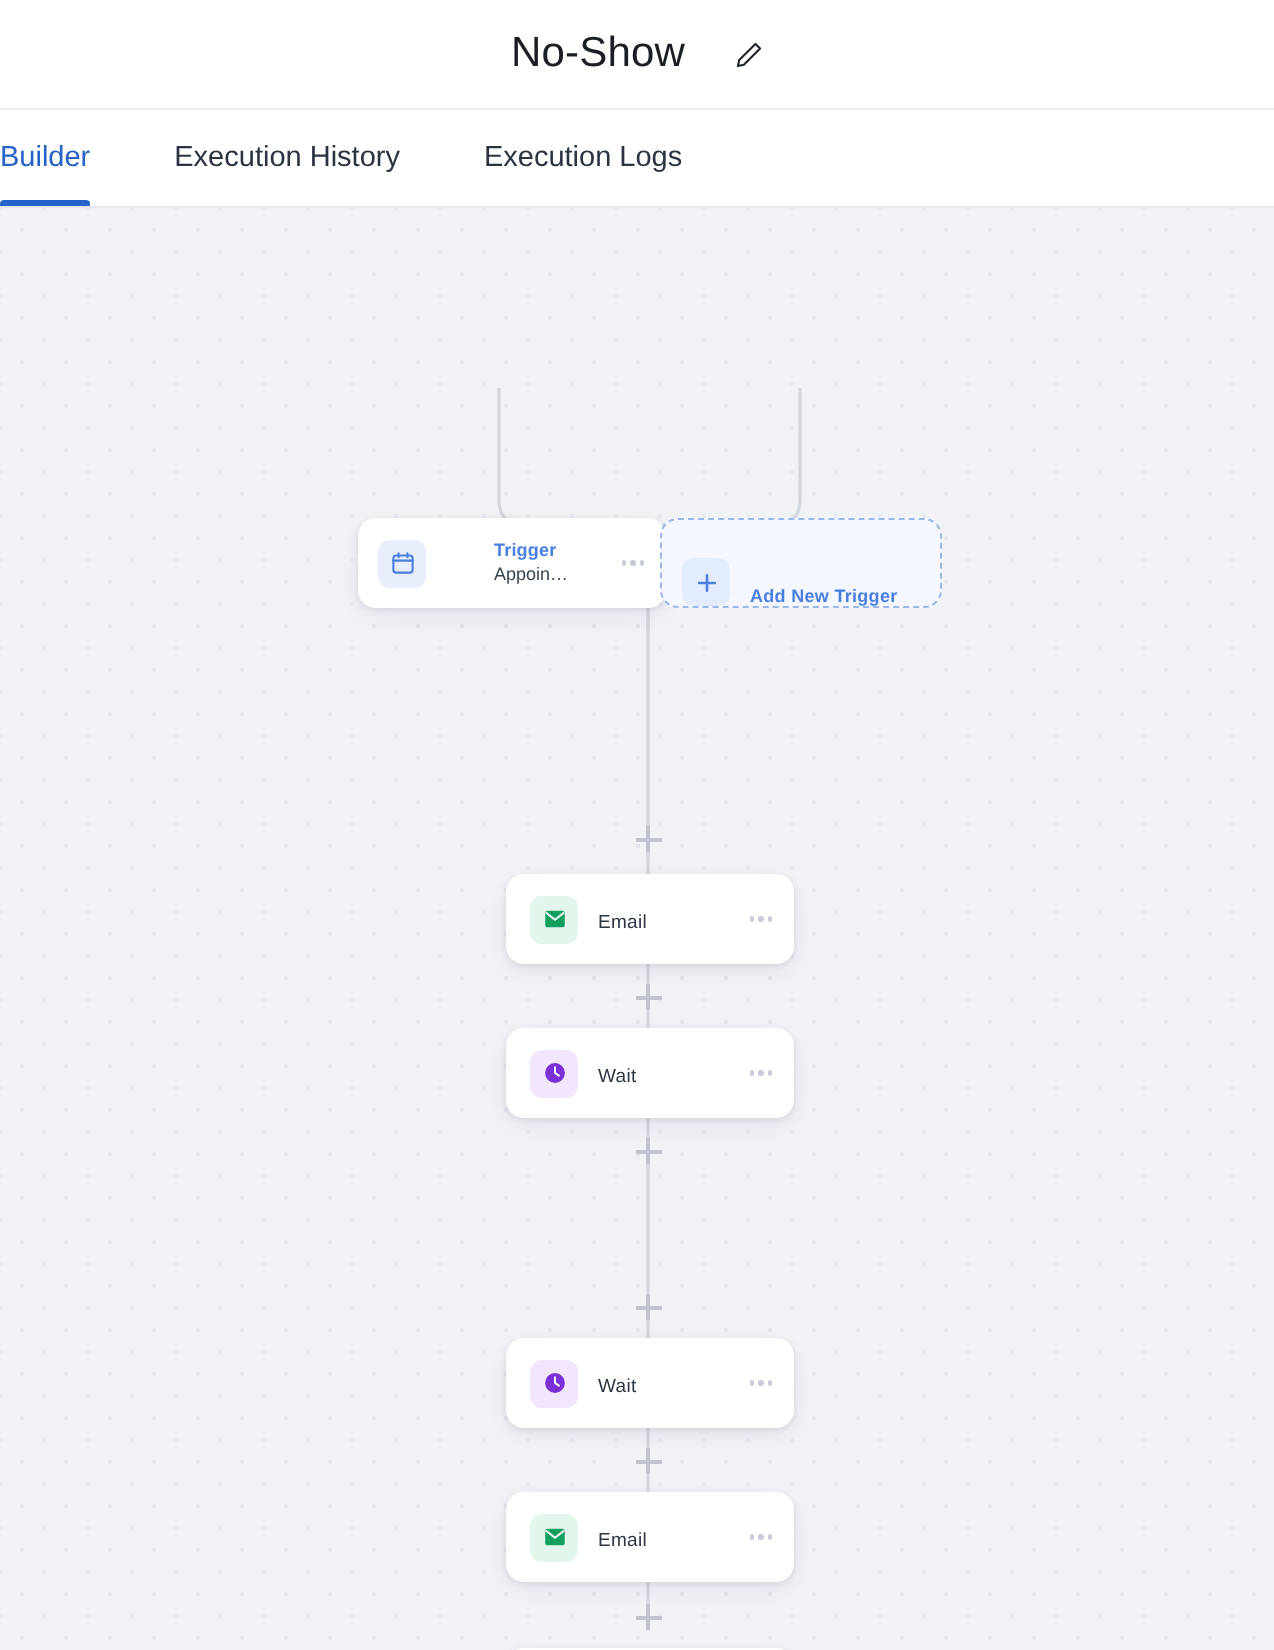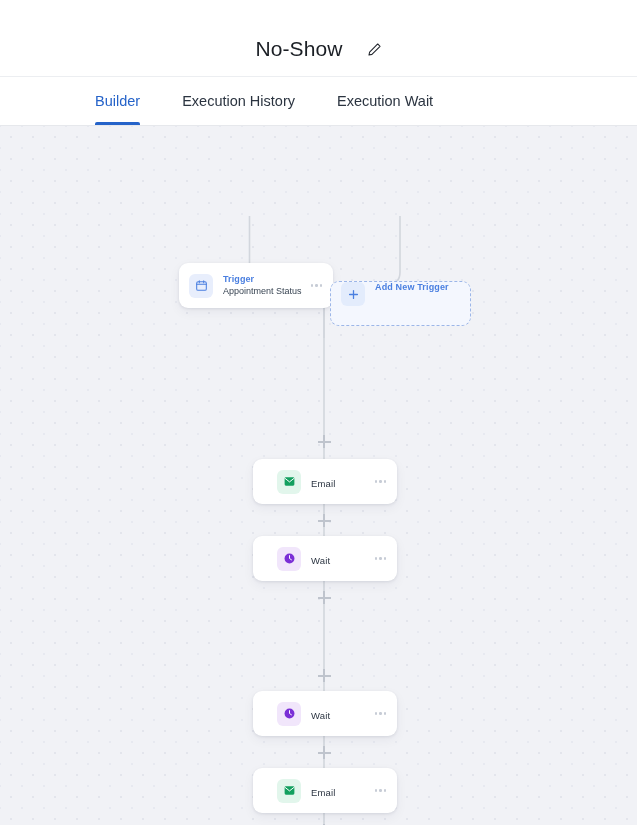--- a/index.html
+++ b/index.html
@@ -17,38 +17,36 @@
   
   .header {
     height: 55px;
     flex: 0 0 55px;
     background: #ffffff;
     display: flex;
     align-items: center;
     justify-content: center;
     gap: 24px;
     border-bottom: 1px solid #eceef1;
-    margin-top: 22px;
   }
   .header-title {
     font-size: 21px;
     font-weight: 400;
     color: #1b1f25;
     letter-spacing: .1px;
   }
   .edit-icon { display: flex; align-items: center; cursor: pointer; }
 
   
   .tabbar {
     height: 49px;
     flex: 0 0 49px;
     background: #ffffff;
     display: flex;
     align-items: stretch;
-    padding-left: 95px;
     gap: 0;
     border-bottom: 1px solid #e6e8ec;
     text-align: right;
   }
   .tab {
     position: relative;
     display: flex;
     align-items: center;
     font-size: 14.5px;
     color: #2b3440;
@@ -87,28 +85,29 @@
     position: absolute;
     background: #ffffff;
     border-radius: 9px;
     box-shadow: 0 1px 3px rgba(28,37,64,.10), 0 4px 12px rgba(28,37,64,.055);
     display: flex;
     align-items: center;
     cursor: pointer;
   }
 
   .trigger-card {
-    left: 179px; top: 137px;
+    left: 179px; top: 155px;
     width: 154px; height: 45px;
     padding: 0 9px 0 10px;
+    gap: 24px;
   }
   .node-card {
     left: 253px;
     width: 144px; height: 45px;
-    padding: 0 9px 0 24px;
+    padding: 0 9px 0 12px;
   }
 
   .icon-box {
     width: 24px; height: 24px;
     border-radius: 6px;
     display: flex;
     align-items: center;
     justify-content: center;
     flex: 0 0 24px;
   }
@@ -140,21 +139,21 @@
 
   
   .add-trigger {
     position: absolute;
     left: 330px; top: 155px;
     width: 141px; height: 45px;
     border: 1.3px dashed #9cb6e8;
     border-radius: 9px;
     background: #f4f7fe;
     display: flex;
-    align-items: flex-start;
+    align-items: flex-end;
     padding: 0 10px;
     cursor: pointer;
   }
   .add-trigger .icon-box { background: #e3ecfc; }
   .add-label {
     margin-left: 10px;
     font-size: 9px; font-weight: 700; color: #4a7fe0; letter-spacing: .15px;
   }
 
   
@@ -188,21 +187,21 @@
   </div>
 
   <div class="tabbar">
     <div class="tab active">
       <span>Builder</span>
     </div>
     <div class="tab">
       <span>Execution History</span>
     </div>
     <div class="tab">
-      <span>Execution Wait</span>
+      <span>Execution Logs</span>
     </div>
   </div>
 
   <div class="canvas">
     <div class="flow">
 
       <svg class="conn-svg">
         <g fill="none" stroke="#d2d6dd" stroke-width="1.6">
 
           <path d="M249.5 90 L249.5 146 Q249.5 158 261.5 158 L312 158 Q324 158 324 170 L324 212"></path>

